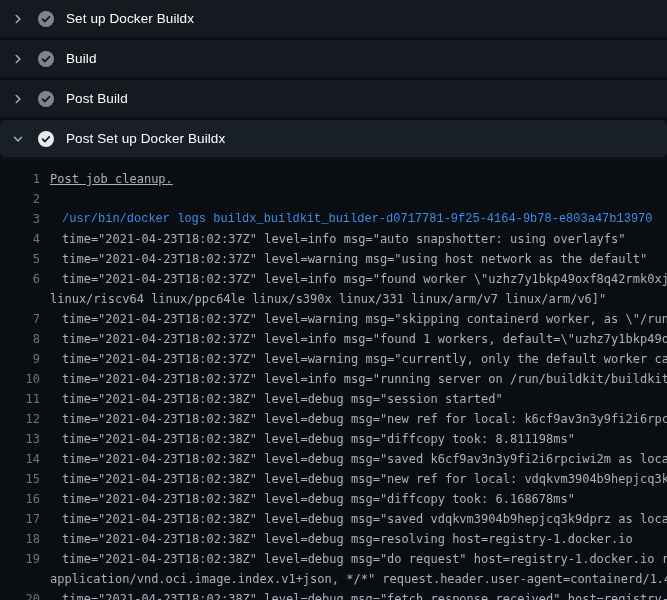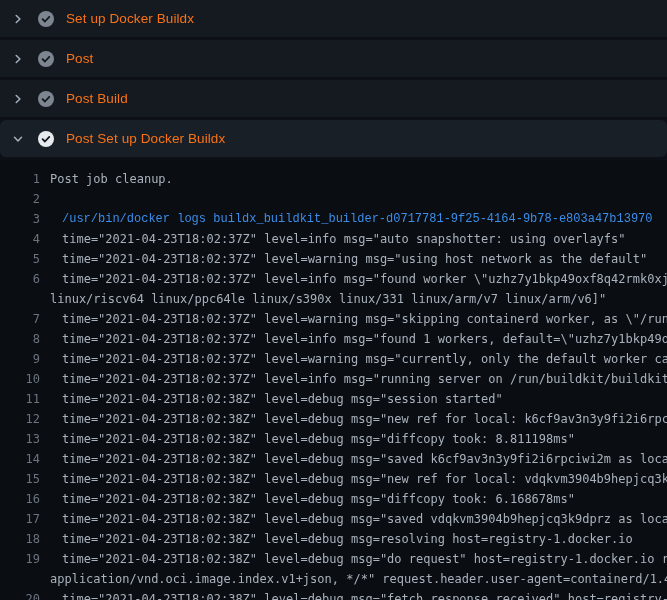--- a/index.html
+++ b/index.html
@@ -34,21 +34,21 @@
     flex: none;
   }
   .step-status {
     width: 16px;
     height: 16px;
     margin-left: 12px;
     flex: none;
   }
   .step-label {
     margin-left: 12px;
-    color: #f97316;
+    color: #ffffff;
     font-size: 13.5px;
     letter-spacing: 0.1px;
   }
   .log-area {
     background: #0a0d12;
     width: 667px;
     height: 440px;
     padding-top: 9px;
     box-sizing: border-box;
     font-family: "DejaVu Sans Mono", "Liberation Mono", monospace;
@@ -67,21 +67,21 @@
     width: 40px;
     text-align: right;
     color: #6b7480;
     cursor: pointer;
   }
   .log-text {
     flex: none;
     color: #a9b2bc;
     white-space: pre;
   }
-  .log-row.base .log-text   { padding-left: 10px; }
+  .log-row.base .log-text   { padding-left: 10px; text-decoration: underline; }
   .log-row.group .log-text  { padding-left: 10px; cursor: pointer; }
   .log-row.child .log-text  { padding-left: 22px; }
   .log-row.wrap  .log-text  { padding-left: 10px; }
   .log-row.command .log-text { padding-left: 22px; color: #3b8eea; font-family: Liberation Mono, monospace; }
   .group-marker {
     display: inline-block;
     margin-right: 7px;
     font-size: 9px;
     vertical-align: 1px;
     color: #a9b2bc;
@@ -112,21 +112,21 @@
       <svg width="14" height="14" viewBox="0 0 16 16">
           <path d="M6 4l4.2 4L6 12" stroke="#a7b1bb" stroke-width="1.7" fill="none" stroke-linecap="round" stroke-linejoin="round"></path>
         </svg>
     </span>
     <span class="step-status">
       <svg width="16" height="16" viewBox="0 0 16 16">
           <circle cx="8" cy="8" r="8" fill="#7d8590"></circle>
           <path d="M4.6 8.2l2.3 2.3 4.4-4.6" stroke="#12161d" stroke-width="1.8" fill="none" stroke-linecap="round" stroke-linejoin="round"></path>
         </svg>
     </span>
-    <span class="step-label">Post</span>
+    <span class="step-label">Build</span>
   </div>
 
   <div class="step-row">
     <span class="step-chevron">
       <svg width="14" height="14" viewBox="0 0 16 16">
           <path d="M6 4l4.2 4L6 12" stroke="#a7b1bb" stroke-width="1.7" fill="none" stroke-linecap="round" stroke-linejoin="round"></path>
         </svg>
     </span>
     <span class="step-status">
       <svg width="16" height="16" viewBox="0 0 16 16">

